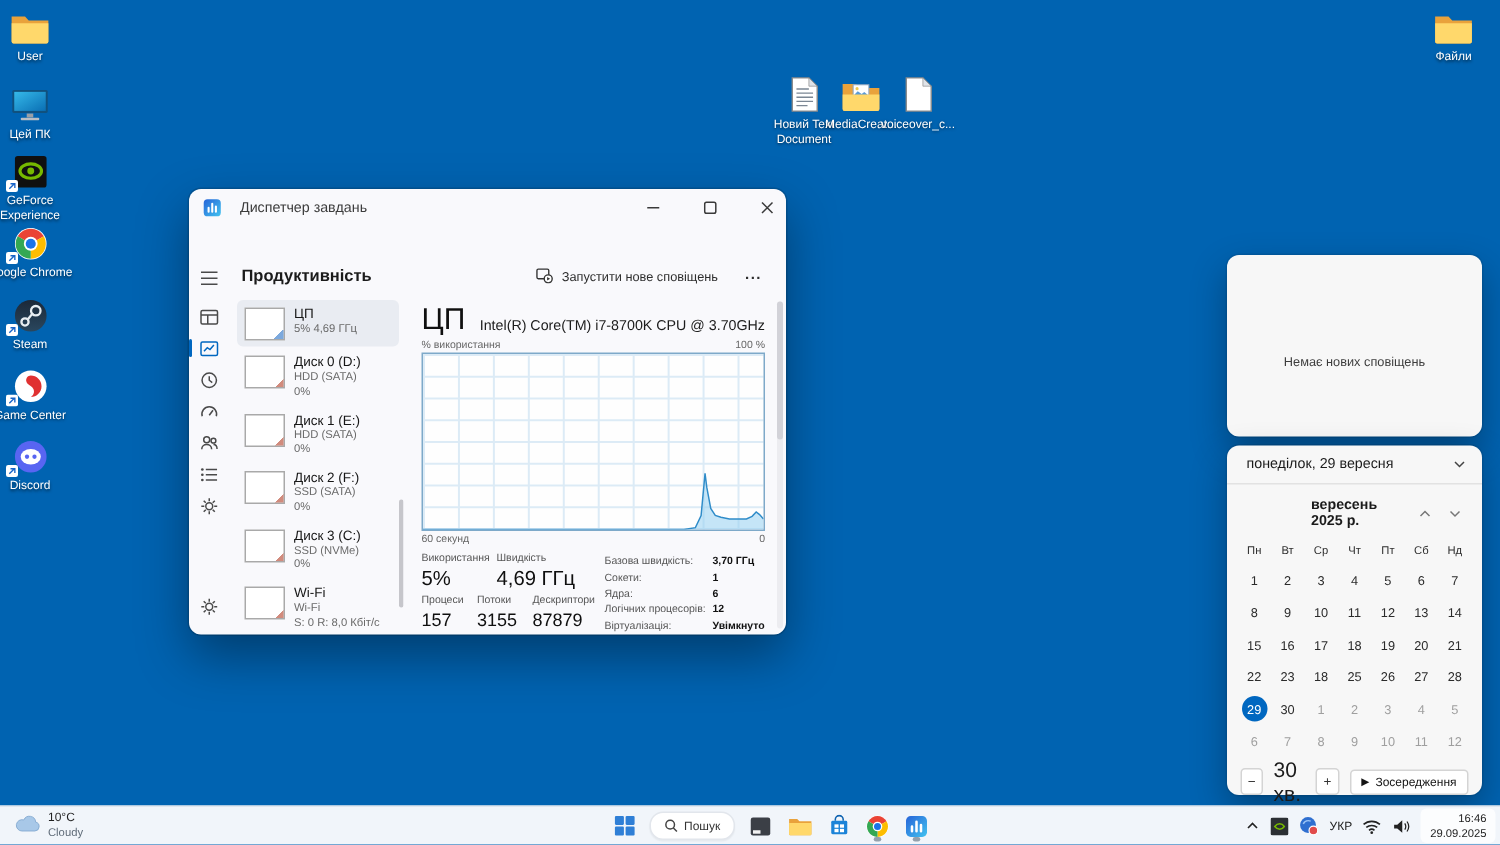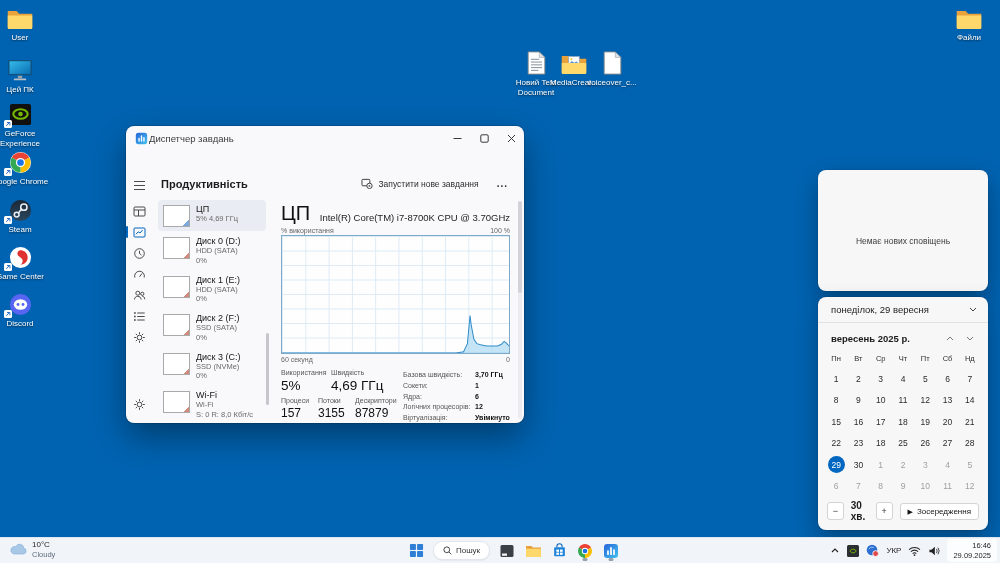--- a/index.html
+++ b/index.html
@@ -8,21 +8,21 @@
 
   
   .dcell{position:absolute;width:64px;display:flex;flex-direction:column;align-items:center;gap:2px;cursor:pointer;}
   .dcell .ic{position:relative;width:30px;height:26px;display:flex;align-items:center;justify-content:center;}
   .dcell .sc{position:absolute;left:-1px;bottom:-1px;line-height:0;}
   .dcell .lbl{max-width:58px;text-align:center;font-size:8px;line-height:1.2;color:#fff;text-shadow:0 1px 2px rgba(0,0,0,.6);}
 
   
   .tmw{position:absolute;left:126px;top:126px;width:398px;height:297px;background:#f9f9fc;border-radius:8px;
        box-shadow:0 14px 34px rgba(0,0,0,.38),0 0 0 1px rgba(0,0,0,.14);overflow:hidden;display:flex;flex-direction:column;}
-  .tmw-titlebar{height:24px;flex:none;display:flex;align-items:center;padding-left:9px;gap:1px;}
+  .tmw-titlebar{height:24px;flex:none;display:flex;align-items:center;padding-left:9px;gap:12px;}
   .tmw-title{font-size:9.5px;color:#3c3c3c;flex:1;}
   .cap-btn{width:26px;height:24px;display:flex;align-items:center;justify-content:center;}
   .tmw-body{flex:1;display:flex;min-height:0;position:relative;margin-top:20px;}
   .tmw-rail{width:27px;flex:none;display:flex;flex-direction:column;align-items:center;padding-top:5px;gap:0;}
   .ric{position:relative;width:20px;height:21px;display:flex;align-items:center;justify-content:center;}
   .ric.menu{margin-bottom:5px;}
   .ric.sel::before{content:"";position:absolute;left:-4px;top:4px;width:2.5px;height:12px;border-radius:2px;background:#0067c0;}
   .ric.gear{margin-top:auto;margin-bottom:8px;}
   .tmw-content{flex:1;display:flex;flex-direction:column;min-width:0;}
   .tmw-toolbar{height:27px;flex:none;display:flex;align-items:center;padding:0 12px 0 8px;}
@@ -68,32 +68,32 @@
   
   .panel{position:absolute;background:#f7f7f7;border-radius:8px;box-shadow:0 10px 24px rgba(0,0,0,.3),0 0 0 1px rgba(0,0,0,.08);}
   .notif{left:818px;top:170px;width:170px;height:121px;}
   .notif-head{display:flex;justify-content:space-between;align-items:center;padding:8px 10px 0 12px;}
   .notif-title{font-size:9.5px;color:#1a1a1a;}
   .notif-empty{position:absolute;top:66px;left:0;width:100%;text-align:center;font-size:8.5px;color:#3d3d3d;}
 
   .cal{left:818px;top:297px;width:170px;height:233px;display:flex;flex-direction:column;}
   .cal-date-row{height:25px;flex:none;display:flex;align-items:center;justify-content:space-between;
                 padding:0 11px 0 13px;border-bottom:1px solid #e2e2e2;font-size:9.5px;color:#1b1b1b;}
-  .cal-month-row{display:flex;align-items:center;padding:8px 8px 2px 13px;}
+  .cal-month-row{display:flex;align-items:center;padding:8px 8px 2px 13px;margin-left:43px;}
   .cal-month{font-size:9.5px;font-weight:700;color:#1b1b1b;flex:1;}
   .cal-nav{width:20px;height:14px;display:flex;align-items:center;justify-content:center;}
   .cal-grid{display:grid;grid-template-columns:repeat(7,1fr);padding:3px 7px 0;}
   .cal-h{font-size:7.5px;color:#2e2e2e;text-align:center;padding:4px 0 5px;}
   .cal-d{height:21.5px;display:flex;align-items:center;justify-content:center;font-size:8.5px;color:#2b2b2b;}
   .cal-d.m{color:#9f9f9f;}
   .cal-d .sel-circle{width:17px;height:17px;border-radius:50%;background:#0067c0;color:#fff;display:flex;align-items:center;justify-content:center;}
   .cal-foot{display:flex;align-items:center;gap:7px;padding:0 9px;margin-top:auto;margin-bottom:8px;}
   .step-btn{width:23px;height:16px;background:#fff;border:1px solid #d4d4d4;border-radius:3px;font-size:9px;color:#333;
             display:flex;align-items:center;justify-content:center;}
-  .timer-lbl{font-size:10px;color:#1b1b1b;font-weight:bold;}
+  .timer-lbl{font-size:14px;color:#1b1b1b;}
   .focus-btn{margin-left:auto;display:flex;align-items:center;gap:4px;background:#fff;border:1px solid #d4d4d4;border-radius:3px;
              font-size:8px;color:#141414;padding:3px 7px;}
   .play-glyph{font-size:7px;line-height:1;}
 
   
   .taskbar{position:absolute;left:0;bottom:0;width:100%;height:25px;background:#f1f5fa;border-top:1px solid #e0e6ee;}
   .weather{position:absolute;left:10px;top:2px;display:flex;align-items:center;gap:5px;}
   .weather-txt{line-height:1.2;}
   .weather-t{font-size:8px;color:#1f1f1f;}
   .weather-d{font-size:7.5px;color:#5f6b78;}
@@ -356,21 +356,21 @@
 
       <div class="tmw-content">
         <div class="tmw-toolbar">
           <span class="tmw-page-title">Продуктивність</span>
           <span class="run-task-btn">
             <span style="line-height:0;"><svg width="12" height="11" viewBox="0 0 13 12">
                   <rect x="1" y="1.5" width="8.6" height="7" rx="1" fill="none" stroke="#333"></rect>
                   <circle cx="9.2" cy="8.6" r="2.9" fill="#fff" stroke="#333"></circle>
                   <path d="M8.4 7.3l2.2 1.3-2.2 1.3z" fill="#333"></path>
                 </svg></span>
-            <span>Запустити нове завдання</span>
+            <span>Запустити нове сповіщень</span>
           </span>
           <span class="more-btn">...</span>
         </div>
 
         <div class="tmw-main">
           <div class="perf-list">
             <div id="perf-rows">
                 <div class="perf-row sel">
                   <div class="thumb">
                     <div class="mark" style="background: linear-gradient(135deg, transparent 52%, rgba(80, 140, 210, 0.75) 53%);"></div>

